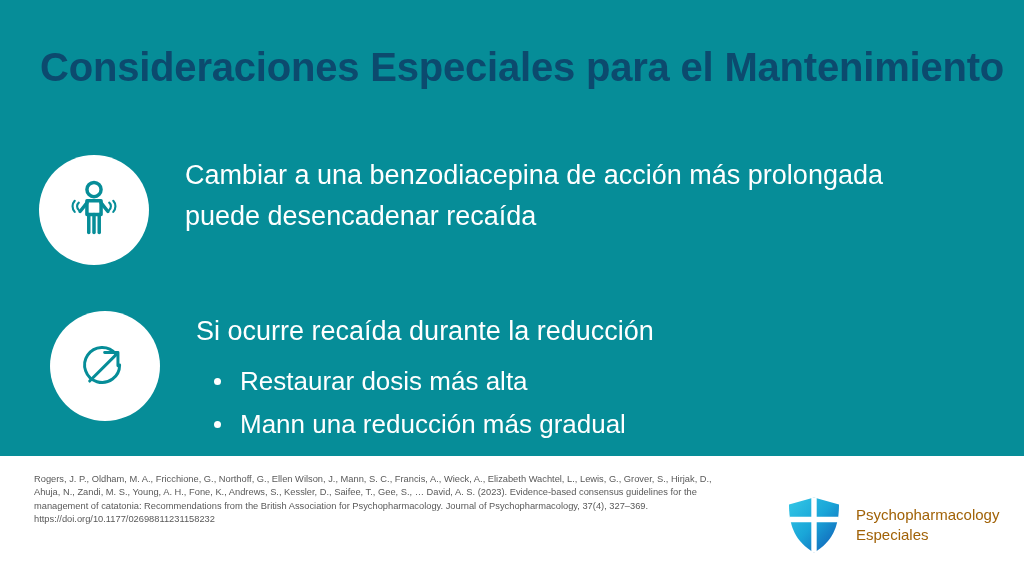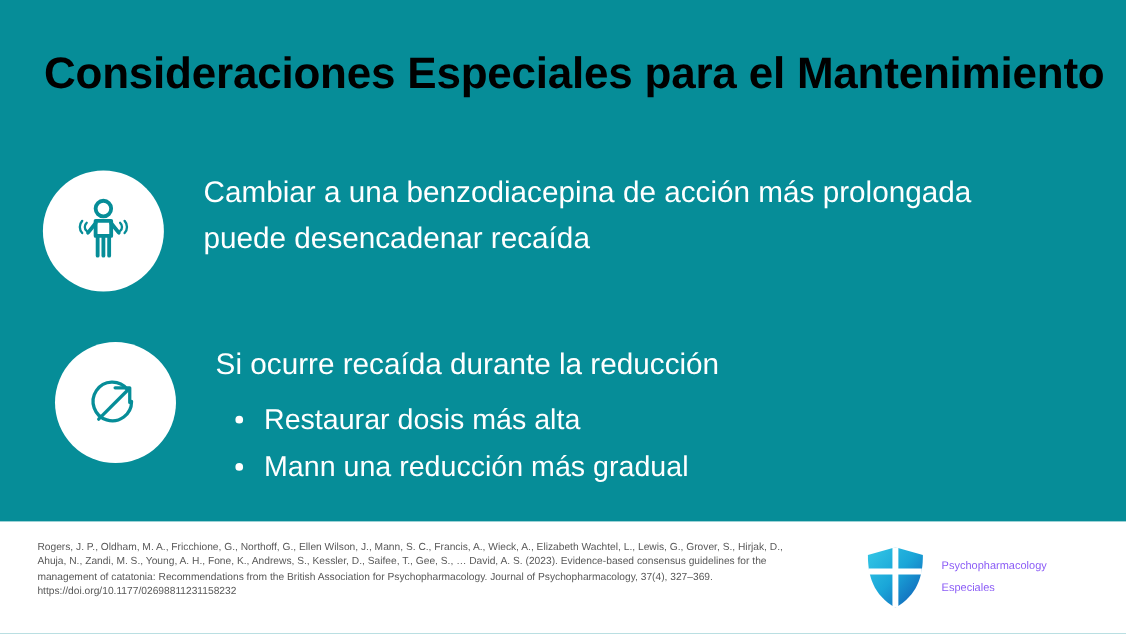--- a/index.html
+++ b/index.html
@@ -36,21 +36,21 @@
     width: 1024px;
     height: 3px;
     background: #6bbfc6;
   }
   
   .slide-title {
     position: absolute;
     left: 40px;
     top: 42px;
     width: 950px;
-    color: #000000;
+    color: #0c4a6e;
     font-size: 40px;
     line-height: 50px;
     font-weight: bold;
     letter-spacing: -0.2px;
     white-space: nowrap;
   }
   
   .row {
     position: absolute;
     display: flex;
@@ -99,21 +99,21 @@
     top: 18px;
     width: 7px;
     height: 7px;
     border-radius: 50%;
     background: #ffffff;
   }
   
   .footer {
     position: absolute;
     left: 0;
-    top: 474px;
+    top: 456px;
     width: 1024px;
     height: 100px;
     background: #ffffff;
   }
   .citation {
     position: absolute;
     left: 34px;
     top: 17px;
     width: 700px;
     font-size: 9.3px;
@@ -124,22 +124,22 @@
   .logo-wrap {
     position: absolute;
     left: 786px;
     top: 496px;
     display: flex;
     align-items: center;
   }
   .logo-mark { width: 56px; height: 58px; flex: 0 0 56px; }
   .logo-text {
     margin-left: 14px;
-    color: #8b5cf6;
-    font-size: 10px;
+    color: #a16207;
+    font-size: 15px;
     line-height: 20px;
   }
   .logo-text .l2 { display: block; }
 </style>
 </head>
 <body>
 
 <div id="slide">
 
   <div class="panel"></div>

